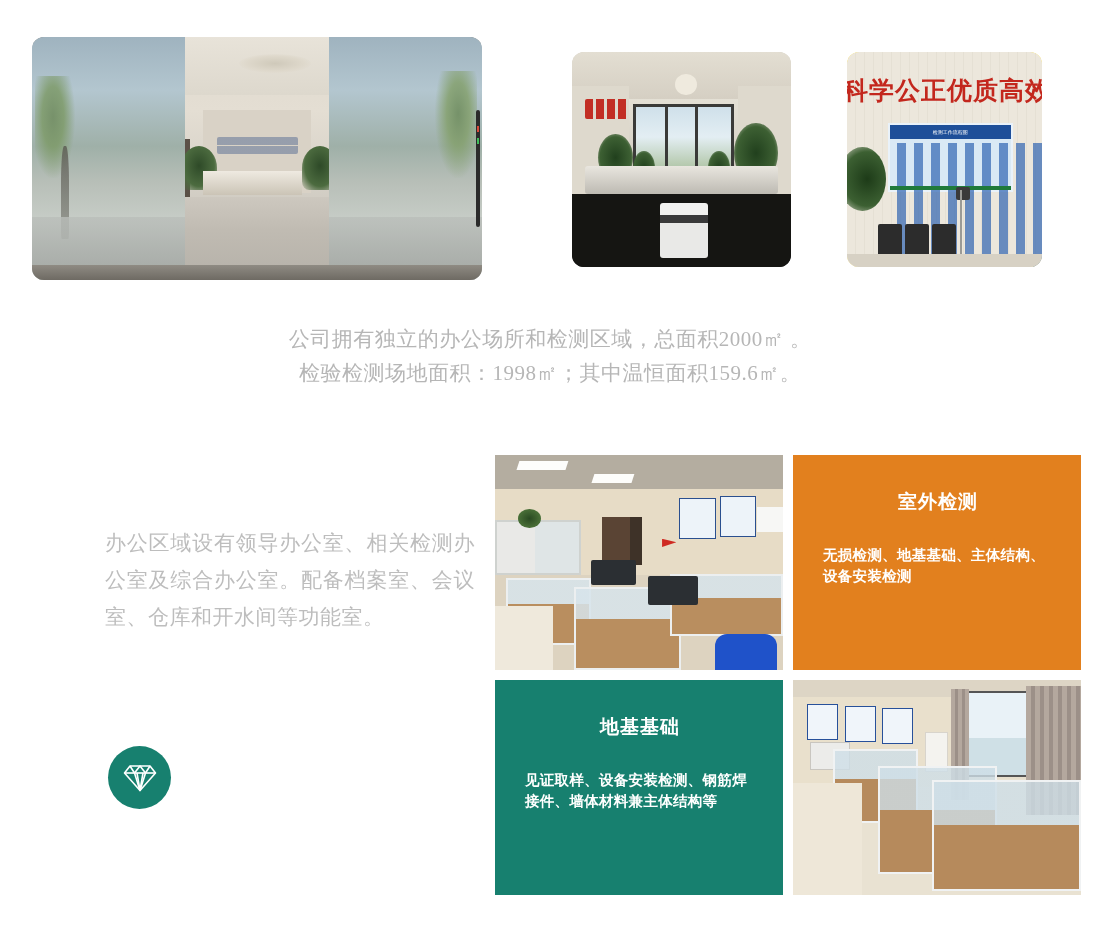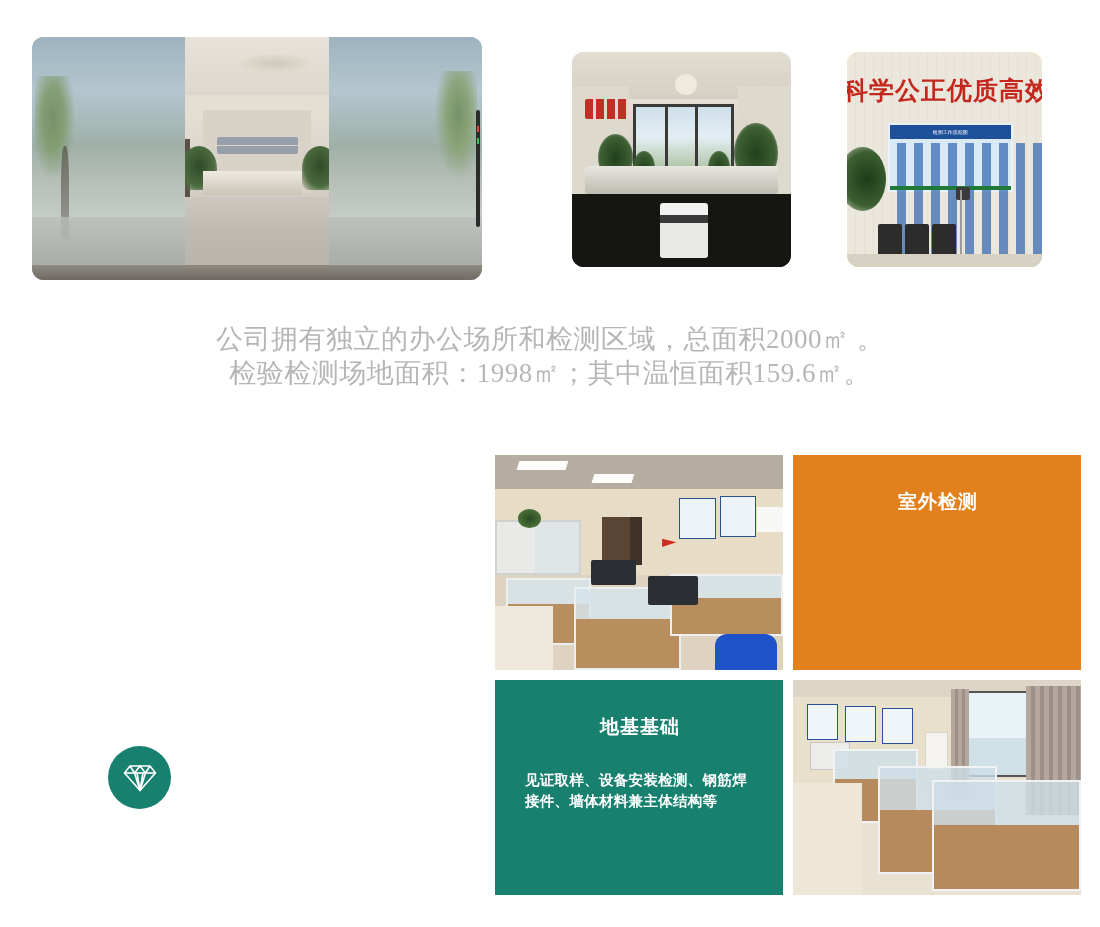--- a/index.html
+++ b/index.html
@@ -105,21 +105,21 @@
   #photo-slogan .plant{position:absolute;left:-4%;top:44%;width:24%;height:30%;border-radius:50%;
      background:radial-gradient(ellipse at 60% 50%,#1d3b18,#3c6032 60%,rgba(60,96,50,0));}
   #photo-slogan .pole{position:absolute;left:58%;top:64%;width:2px;height:30%;background:#9a9a96;}
   #photo-slogan .box{position:absolute;left:56%;top:63%;width:7%;height:6%;background:#3a3a3a;border-radius:2px;}
   #photo-slogan .chairs{position:absolute;left:16%;width:40%;bottom:4%;height:16%;display:flex;gap:3px;}
   #photo-slogan .chairs i{flex:1;background:#2c2c2c;border-radius:2px;}
   #photo-slogan .floor{position:absolute;left:0;right:0;bottom:0;height:6%;background:#d7d1c4;}
 
   
   .center-para{position:absolute;left:0;right:0;top:322px;text-align:center;
-     color:#b6b6b6;font-size:27px;line-height:34px;letter-spacing:.5px;}
+     color:#b6b6b6;font-size:21px;line-height:34px;letter-spacing:.5px;}
   .center-para div{white-space:nowrap;}
 
   
   .left-para{position:absolute;left:105px;top:525px;width:370px;
      color:#bdbdbd;font-size:21px;line-height:37px;letter-spacing:.5px;text-align:justify;}
   .left-para .indent{text-indent:2em;}
 
   .gem-wrap{position:absolute;left:108px;top:746px;width:63px;height:63px;}
   .gem-circle{width:63px;height:63px;border-radius:50%;background:#17806f;
      display:flex;align-items:center;justify-content:center;}
@@ -253,20 +253,23 @@
         <i></i>
       </div>
     <div class="floor"></div>
   </div>
 
   <div class="center-para">
     <div>公司拥有独立的办公场所和检测区域，总面积2000㎡ 。</div>
     <div>检验检测场地面积：1998㎡；其中温恒面积159.6㎡。</div>
   </div>
 
+  <div class="left-para">
+    <span class="indent">办公区域设有领导办公室、相关检测办公室及综合办公室。配备档案室、会议室、仓库和开水间等功能室。</span>
+  </div>
 
   <div class="gem-wrap">
     <div class="gem-circle">
       <svg width="34" height="30" viewBox="0 0 34 30">
         <g fill="none" stroke="#ffffff" stroke-width="1.6" stroke-linejoin="round">
           <path d="M7 3 L27 3 L32.5 10 L17 27.5 L1.5 10 Z"></path>
           <path d="M1.5 10 L32.5 10"></path>
           <path d="M7 3 L11.5 10 L17 27.5 L22.5 10 L27 3"></path>
           <path d="M11.5 10 L17 3 L22.5 10"></path>
           <path d="M17 27.5 L14 10 M17 27.5 L20 10"></path>
@@ -296,20 +299,21 @@
         <div class="cube" style="left:60%;top:14%;width:40%;height:56%"></div>
         <div class="monitor" style="left:32%;top:2%;width:16%;height:22%"></div>
         <div class="monitor" style="left:52%;top:16%;width:18%;height:26%"></div>
         <div class="chair"></div>
       </div>
       <div class="floor"></div>
     </div>
 
     <div class="cell card card-orange">
       <h3>室外检测</h3>
+      <p>无损检测、地基基础、主体结构、设备安装检测</p>
     </div>
 
     <div class="cell card card-teal">
       <h3>地基基础</h3>
       <p>见证取样、设备安装检测、钢筋焊接件、墙体材料兼主体结构等</p>
     </div>
 
     <div class="cell" id="photo-officeB">
       <div class="ceil"></div>
       <div class="wall"></div>

